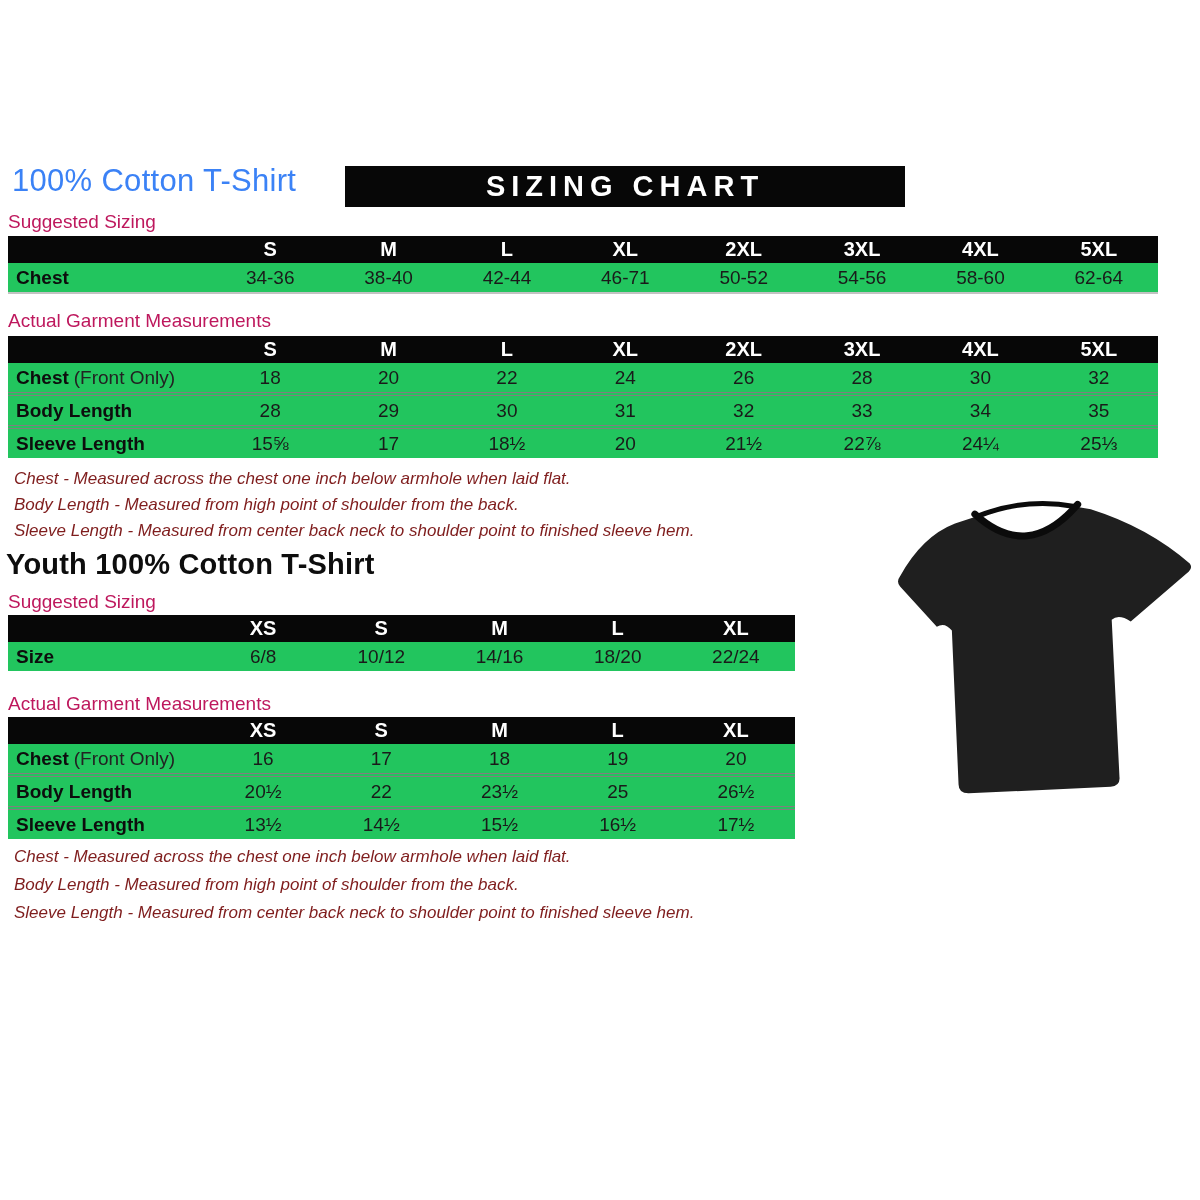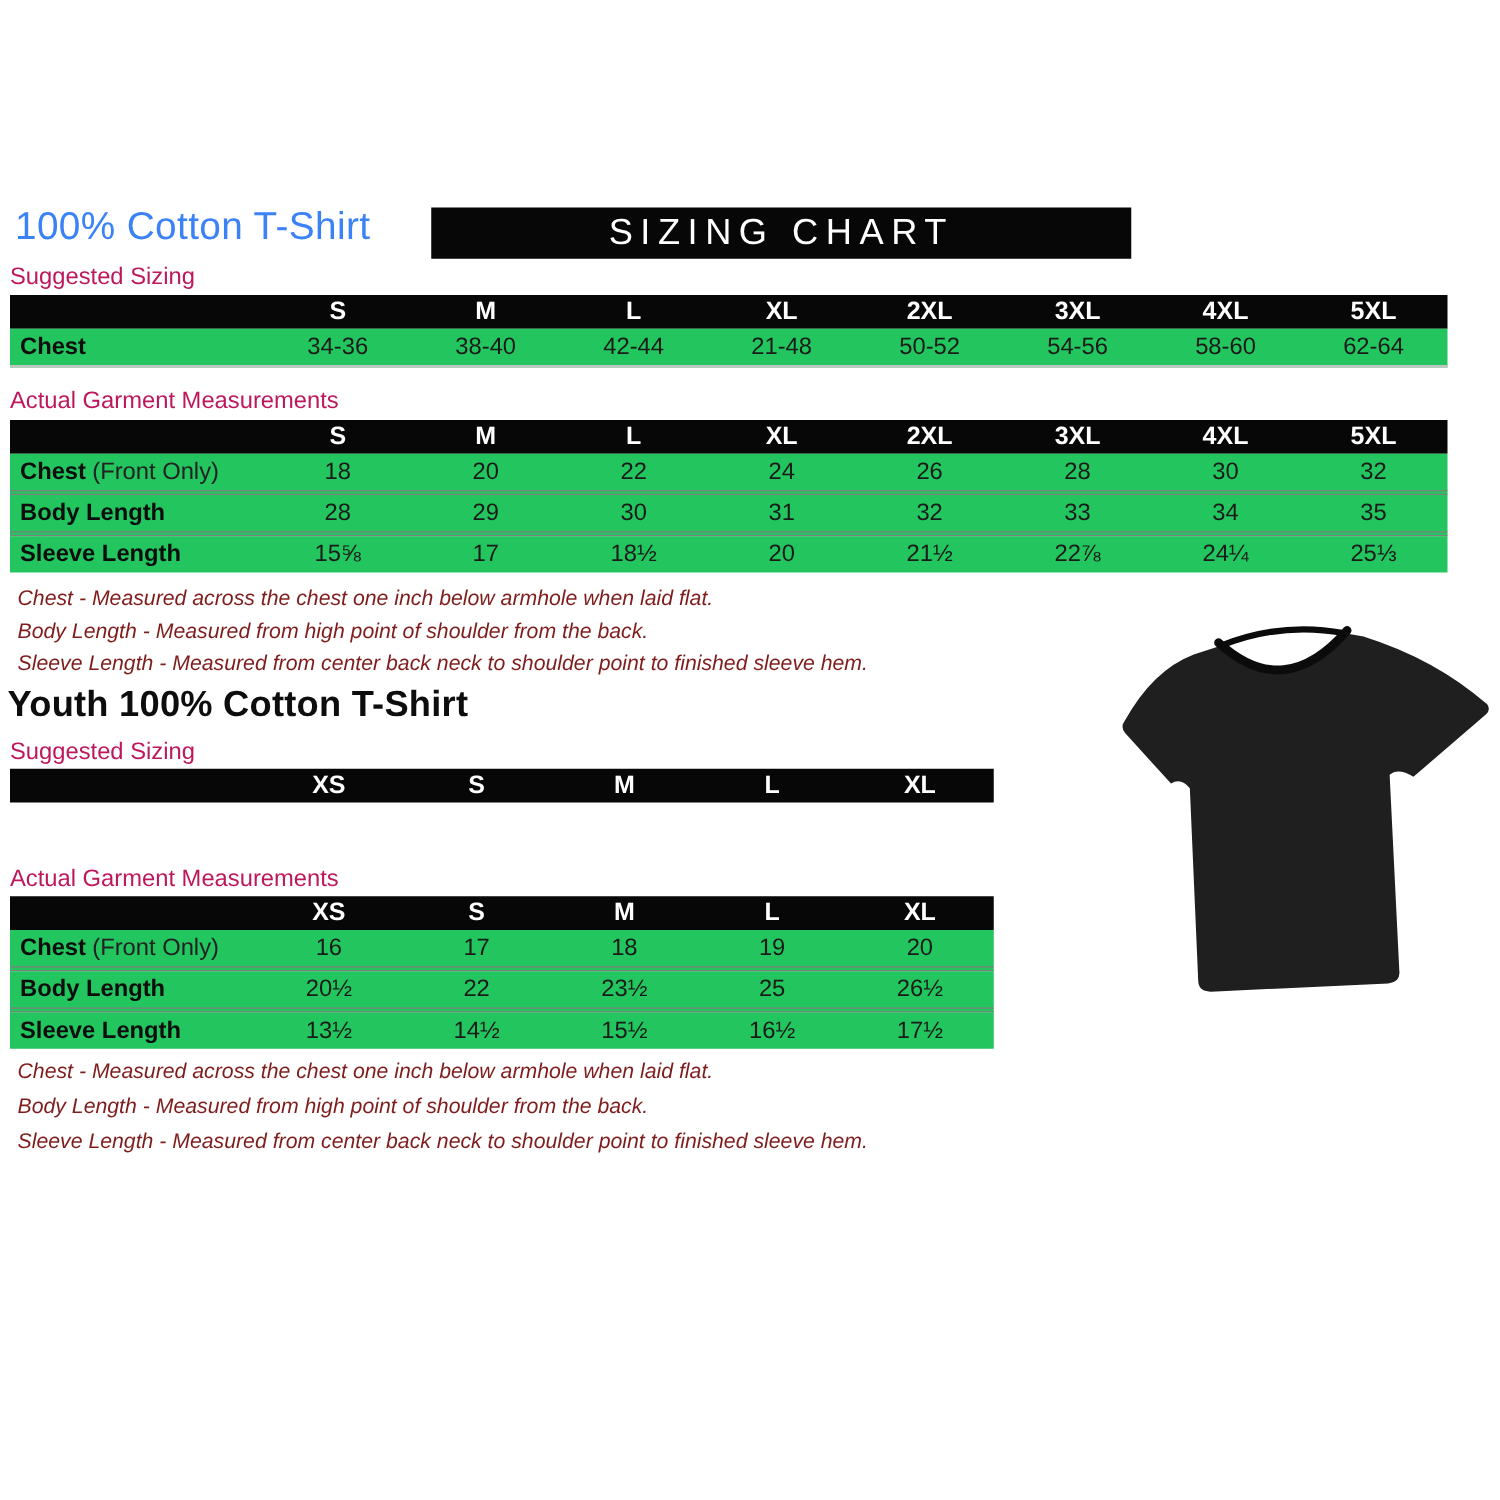--- a/index.html
+++ b/index.html
@@ -8,21 +8,21 @@
     font-family:"Liberation Sans","DejaVu Sans",sans-serif;color:#111;
     overflow:hidden;
   }
   .abs{position:absolute;}
 
   .big-title{font-size:31px;font-weight:400;color:#3b82f6;letter-spacing:.3px;white-space:nowrap;}
   .youth-title{font-size:29px;font-weight:700;color:#0d0d0d;letter-spacing:.2px;white-space:nowrap;}
 
   .banner{
     background:#070707;color:#fff;display:flex;align-items:center;justify-content:center;
-    font-size:29px;font-weight:400;letter-spacing:6px;white-space:nowrap;
+    font-size:29px;font-weight:700;letter-spacing:6px;white-space:nowrap;
   }
 
   .section-label{font-size:19px;color:#be185d;white-space:nowrap;}
 
   .tbl{display:block;}
   .thead,.trow{display:grid;align-items:center;}
   .t-adult .thead,.t-adult .trow{grid-template-columns:203px repeat(8,1fr);}
   .t-youth .thead,.t-youth .trow{grid-template-columns:196px repeat(5,1fr);}
   .thead{background:#070707;height:27px;}
   .thead .hcell{color:#fff;font-weight:700;font-size:20px;text-align:center;}
@@ -57,21 +57,21 @@
     <div class="hcell">2XL</div>
     <div class="hcell">3XL</div>
     <div class="hcell">4XL</div>
     <div class="hcell">5XL</div>
   </div>
   <div class="trow faint">
     <div class="lab">Chest</div>
     <div class="cell">34-36</div>
     <div class="cell">38-40</div>
     <div class="cell">42-44</div>
-    <div class="cell">21-48</div>
+    <div class="cell">46-71</div>
     <div class="cell">50-52</div>
     <div class="cell">54-56</div>
     <div class="cell">58-60</div>
     <div class="cell">62-64</div>
   </div>
 </div>
 
 <div class="abs section-label" style="left:8px;top:310px;">Actual Garment Measurements</div>
 
 <div class="abs tbl t-adult" style="left:8px;top:336px;width:1150px;">
@@ -132,20 +132,28 @@
 <div class="abs section-label" style="left:8px;top:591px;">Suggested Sizing</div>
 
 <div class="abs tbl t-youth" style="left:8px;top:615px;width:787px;">
   <div class="thead">
     <div class="hcell"></div>
     <div class="hcell">XS</div>
     <div class="hcell">S</div>
     <div class="hcell">M</div>
     <div class="hcell">L</div>
     <div class="hcell">XL</div>
+  </div>
+  <div class="trow">
+    <div class="lab">Size</div>
+    <div class="cell">6/8</div>
+    <div class="cell">10/12</div>
+    <div class="cell">14/16</div>
+    <div class="cell">18/20</div>
+    <div class="cell">22/24</div>
   </div>
 </div>
 
 <div class="abs section-label" style="left:8px;top:693px;">Actual Garment Measurements</div>
 
 <div class="abs tbl t-youth" style="left:8px;top:717px;width:787px;">
   <div class="thead">
     <div class="hcell"></div>
     <div class="hcell">XS</div>
     <div class="hcell">S</div>

